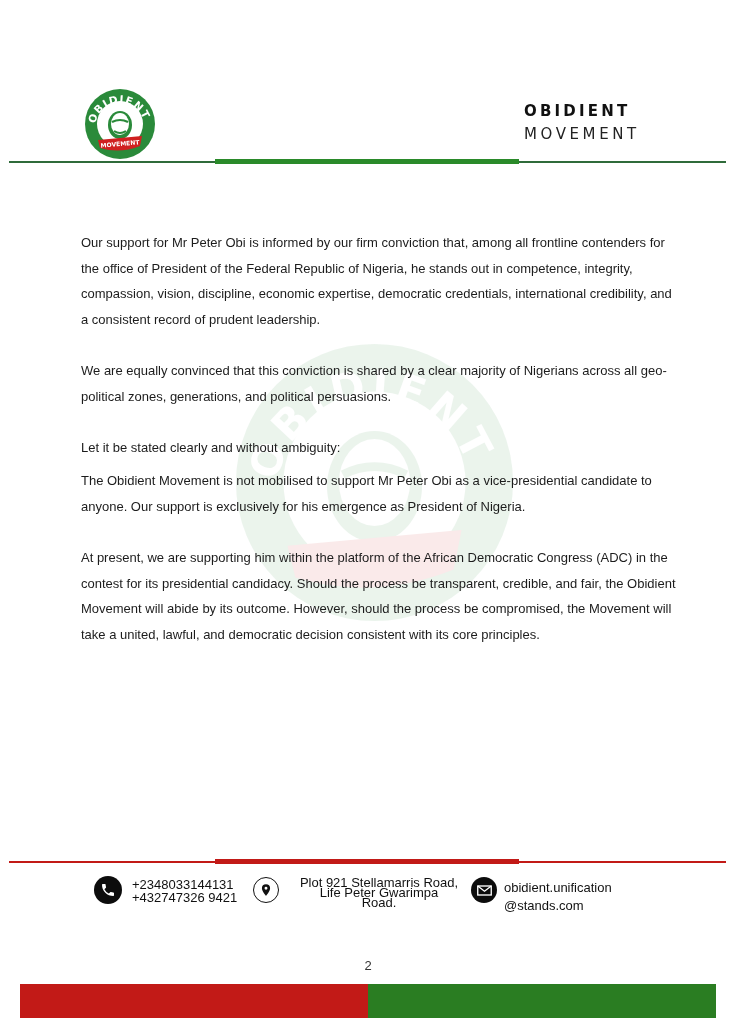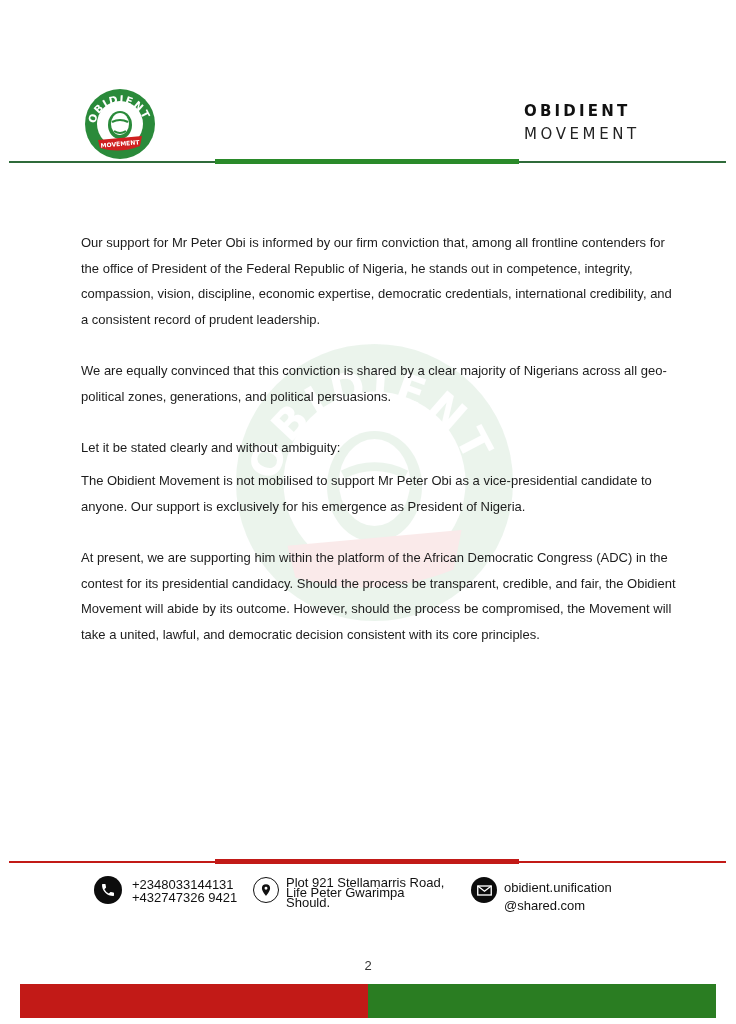--- a/index.html
+++ b/index.html
@@ -119,34 +119,34 @@
   <div class="fc" style="left:38px; top:4px;">
     <div>+2348033144131</div>
     <div>+432747326 9421</div>
   </div>
 
   <div class="circle-icon" style="left:159px; top:3px; width:24px; height:24px; background:#fff; border:1.5px solid #111;">
     <svg width="14" height="14" viewBox="0 0 24 24">
         <path fill="#111" d="M12 2a7 7 0 0 0-7 7c0 5 7 13 7 13s7-8 7-13a7 7 0 0 0-7-7zm0 9.5A2.5 2.5 0 1 1 12 6.5a2.5 2.5 0 0 1 0 5z"></path>
       </svg>
   </div>
-  <div class="fc" style="left:192px; top:4px; width:186px; line-height:10px;">
+  <div class="fc" style="left:192px; top:4px; width:186px; text-align:center; line-height:10px;">
     <div>Plot 921 Stellamarris Road,</div>
     <div>Life Peter Gwarimpa</div>
-    <div>Should.</div>
+    <div>Road.</div>
   </div>
 
   <div class="circle-icon" style="left:377px; top:3px; width:26px; height:26px;">
     <svg width="15" height="11" viewBox="0 0 20 14">
         <rect x="1" y="1" width="18" height="12" fill="none" stroke="#fff" stroke-width="1.8"></rect>
         <path d="M1 1 L10 8 L19 1" fill="none" stroke="#fff" stroke-width="1.8"></path>
       </svg>
   </div>
   <div class="fc" style="left:410px; top:5px; width:130px; text-align:left; line-height:18px;">
     <div>obidient.unification</div>
-    <div>@shared.com</div>
+    <div>@stands.com</div>
   </div>
 </div>
 
 <div class="page-num">2</div>
 
 <div class="bar" style="left:20px; width:348px; background:#c21a17;"></div>
 <div class="bar" style="left:368px; width:348px; background:#2a7d22;"></div>
 
 </body></html>

